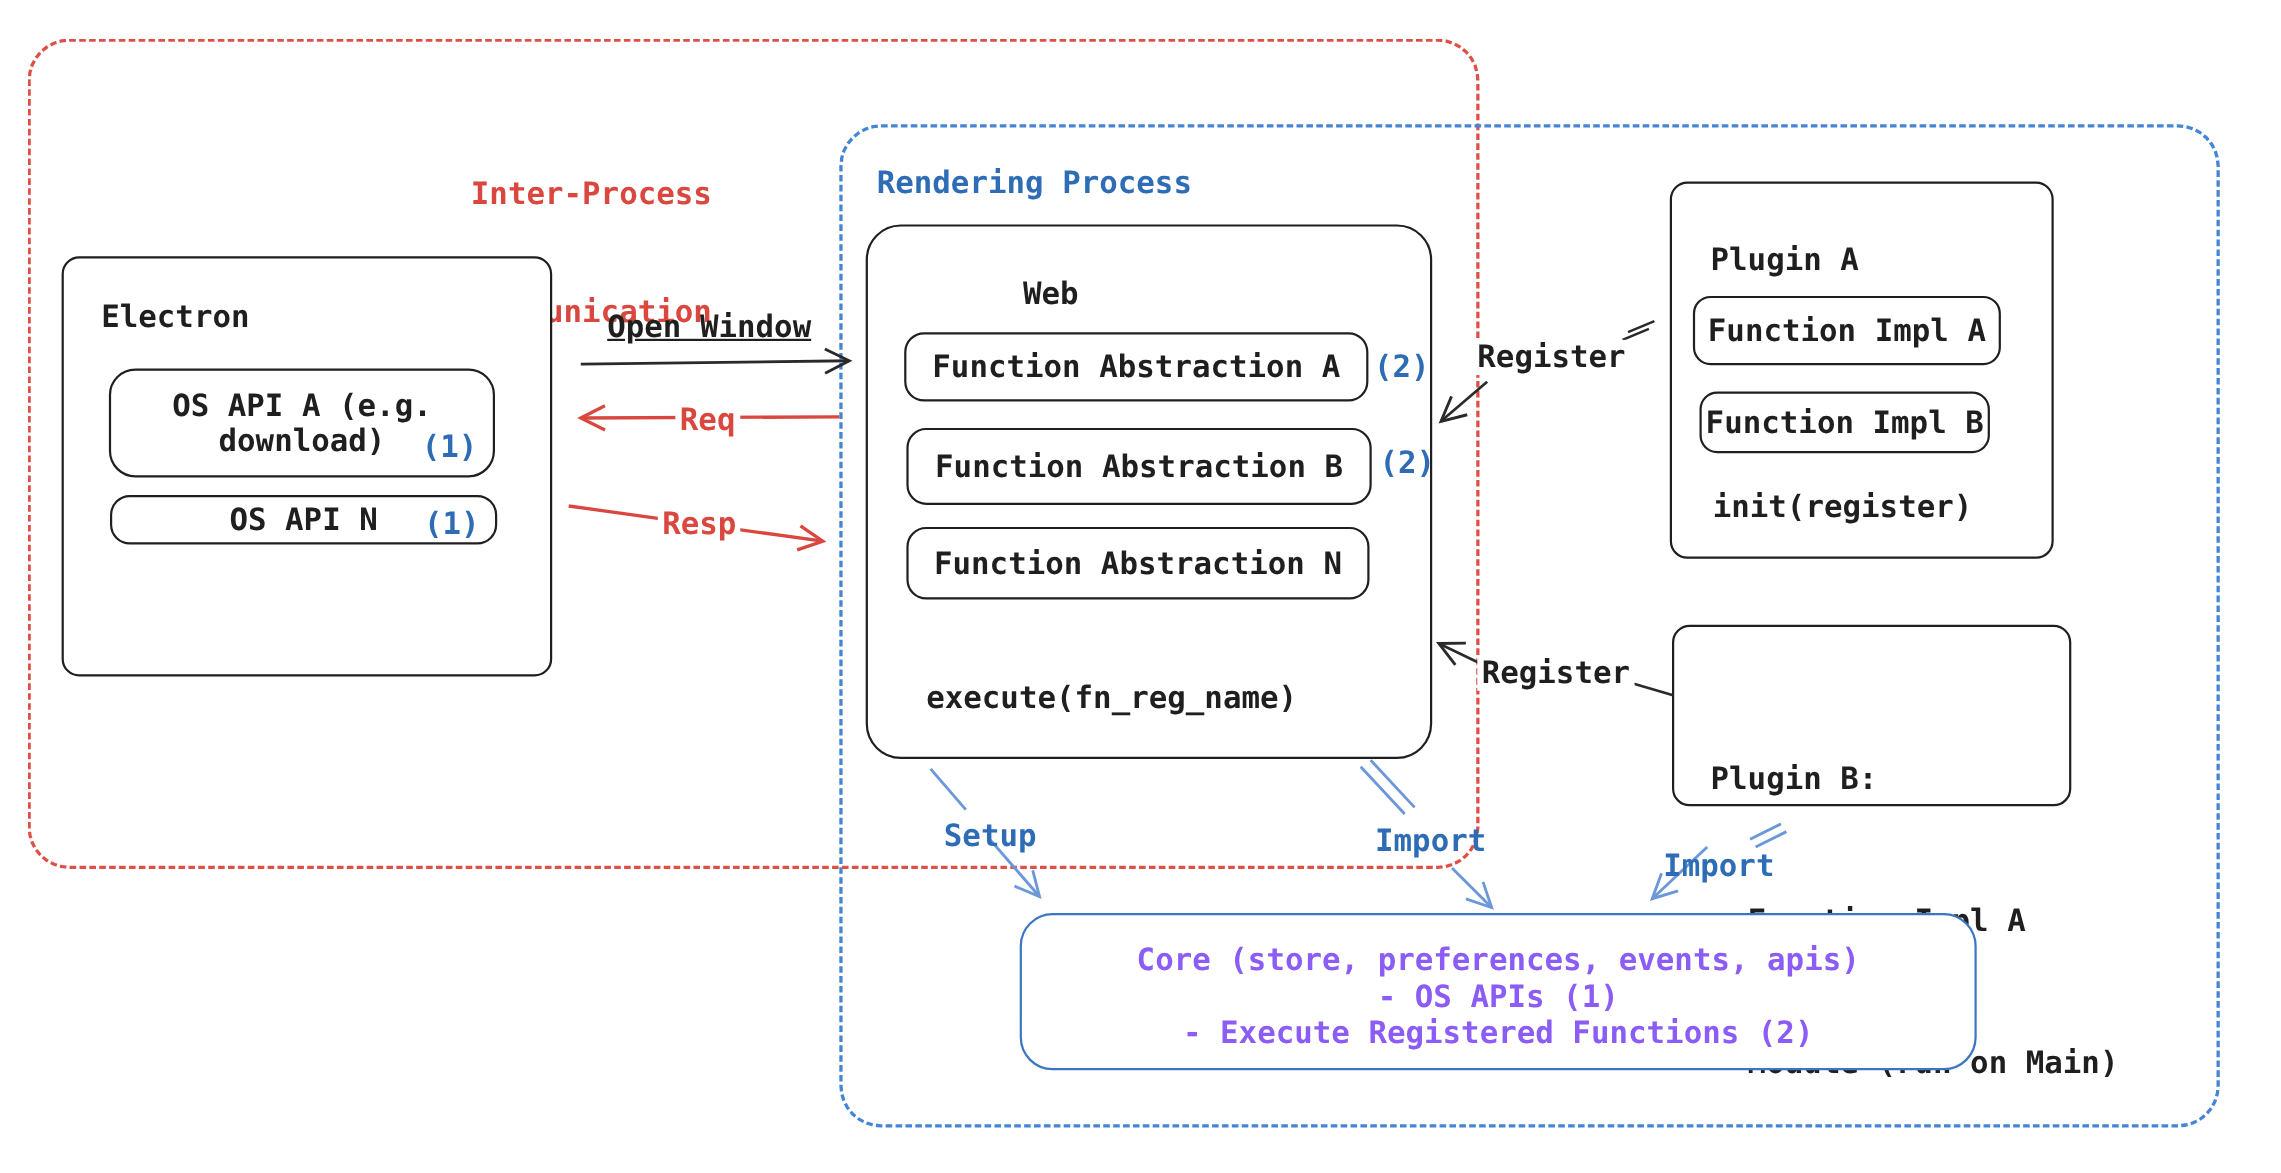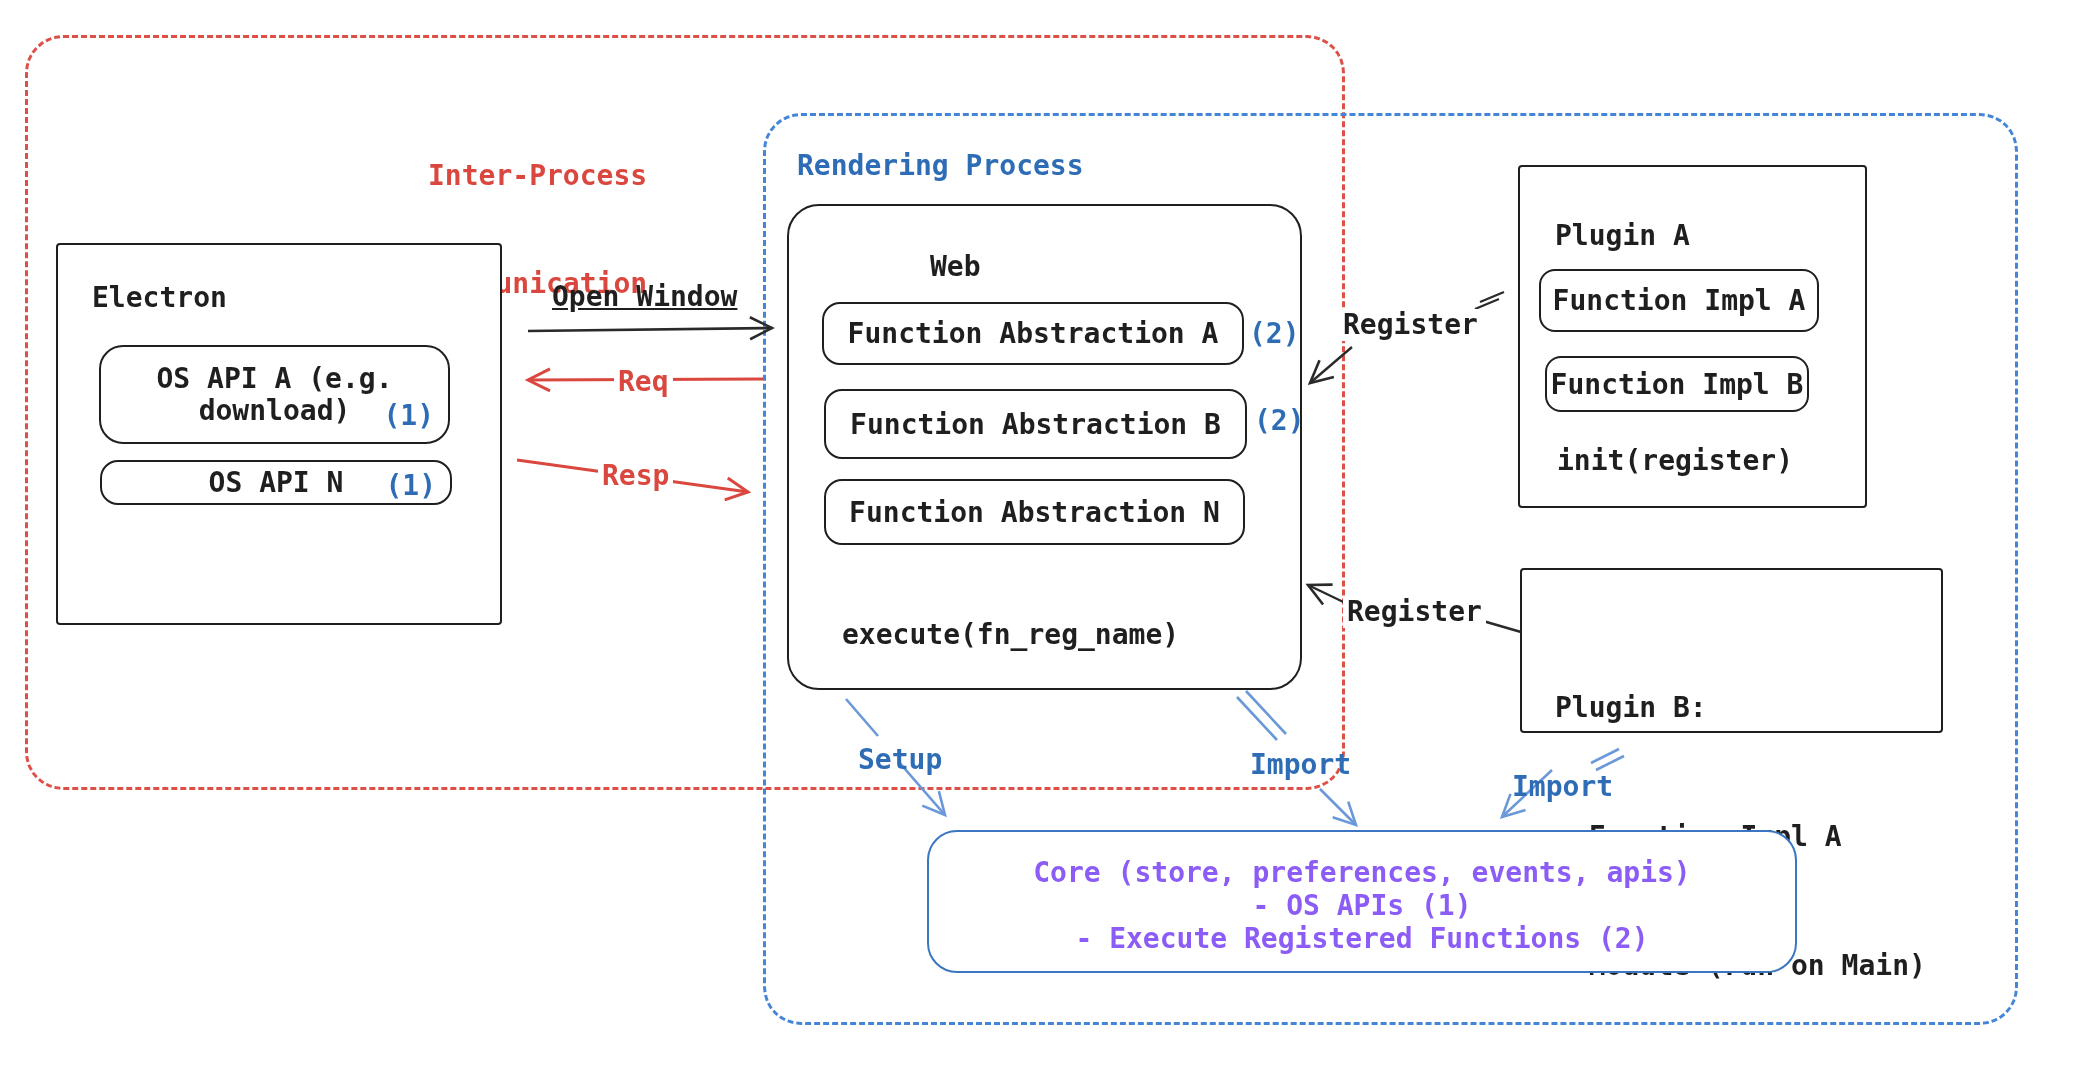--- a/index.html
+++ b/index.html
@@ -1,20 +1,20 @@
 <!DOCTYPE html>
 <html><head>
 <meta charset="utf-8">
 <style>
   html,body{margin:0;padding:0;background:#fff;}
   .canvas{
     position:relative;width:2074px;height:1066px;background:#ffffff;overflow:hidden;
     font-family:"DejaVu Sans Mono","Liberation Mono",monospace;font-weight:bold;color:#1f1f1f;
   }
-  .box{position:absolute;background:#fff;border:2.5px solid #1f1f1f;border-radius:4px;box-sizing:border-box;}
+  .box{position:absolute;background:#fff;border:2.5px solid #1f1f1f;border-radius:16px;box-sizing:border-box;}
   .dashed{position:absolute;background:transparent;border:3px dashed;border-radius:38px;box-sizing:border-box;}
   .dashed.red{border-color:#dd5048;}
   .dashed.blue{border-color:#4585d5;}
   .pill{position:absolute;background:#fff;border:2px solid #1f1f1f;border-radius:20px;box-sizing:border-box;
         display:flex;align-items:center;justify-content:center;font-size:28px;}
   .lbl{position:absolute;font-size:28px;line-height:1.15;white-space:pre;}
   .lbl.bg{background:#fff;padding:0 4px;}
   .red-t{color:#d9473f;}
   .blue-t{color:#2e6db6;text-align:center;}
   .badge{color:#2e6db6;}
@@ -28,21 +28,21 @@
 
   <div class="dashed red" style="left:25px;top:35px;width:1320px;height:755px;"></div>
   <div class="lbl red-t" style="left:428px;top:86px;line-height:36px;">
     <div>Inter-Process</div>
     <div>Communication</div>
   </div>
 
   <div class="dashed blue" style="left:763px;top:113px;width:1255px;height:912px;"></div>
   <div class="lbl blue-t" style="left:797px;top:150px;">Rendering Process</div>
 
-  <div class="box" style="left:56px;top:243px;width:446px;height:382px;text-decoration:underline;">
+  <div class="box" style="left:56px;top:233px;width:446px;height:382px;text-decoration:underline;">
     <div class="lbl" style="left:34px;top:37px;">Electron</div>
     <div class="pill" style="left:41px;top:100px;width:351px;height:99px;border-radius:24px;flex-direction:column;line-height:32px;">
       <span>OS API A (e.g.</span>
       <span>download)</span>
       <span class="badge" style="position:absolute;right:14px;bottom:10px;">(1)</span>
     </div>
     <div class="pill" style="left:42px;top:215px;width:352px;height:45px;border-radius:18px;">
       <span>OS API N</span>
       <span class="badge" style="position:absolute;right:14px;top:7px;">(1)</span>
     </div>
@@ -68,21 +68,21 @@
     <div class="lbl" style="left:35px;top:53px;">Plugin A</div>
     <div class="pill" style="left:25px;top:189px;width:264px;height:56px;border-radius:16px;">
       <span>Function Impl B</span>
     </div>
     <div class="pill" style="left:19px;top:102px;width:280px;height:63px;border-radius:16px;">
       <span>Function Impl A</span>
     </div>
     <div class="lbl" style="left:37px;top:278px;">init(register)</div>
   </div>
 
-  <div class="box" style="left:1520px;top:568px;width:423px;height:165px;">
+  <div class="box" style="left:1520px;top:568px;width:363px;height:165px;">
     <div class="lbl" style="left:33px;top:30px;line-height:43px;">
       <div>Plugin B:</div>
       <div>- Function Impl A</div>
       <div>- Module (run on Main)</div>
     </div>
   </div>
 
   <div class="box" style="left:927px;top:830px;width:870px;height:143px;border:2.5px solid #3b76c2;border-radius:30px;">
     <div class="centerlines" style="top:24px;">
       <div>Core (store, preferences, events, apis)</div>

